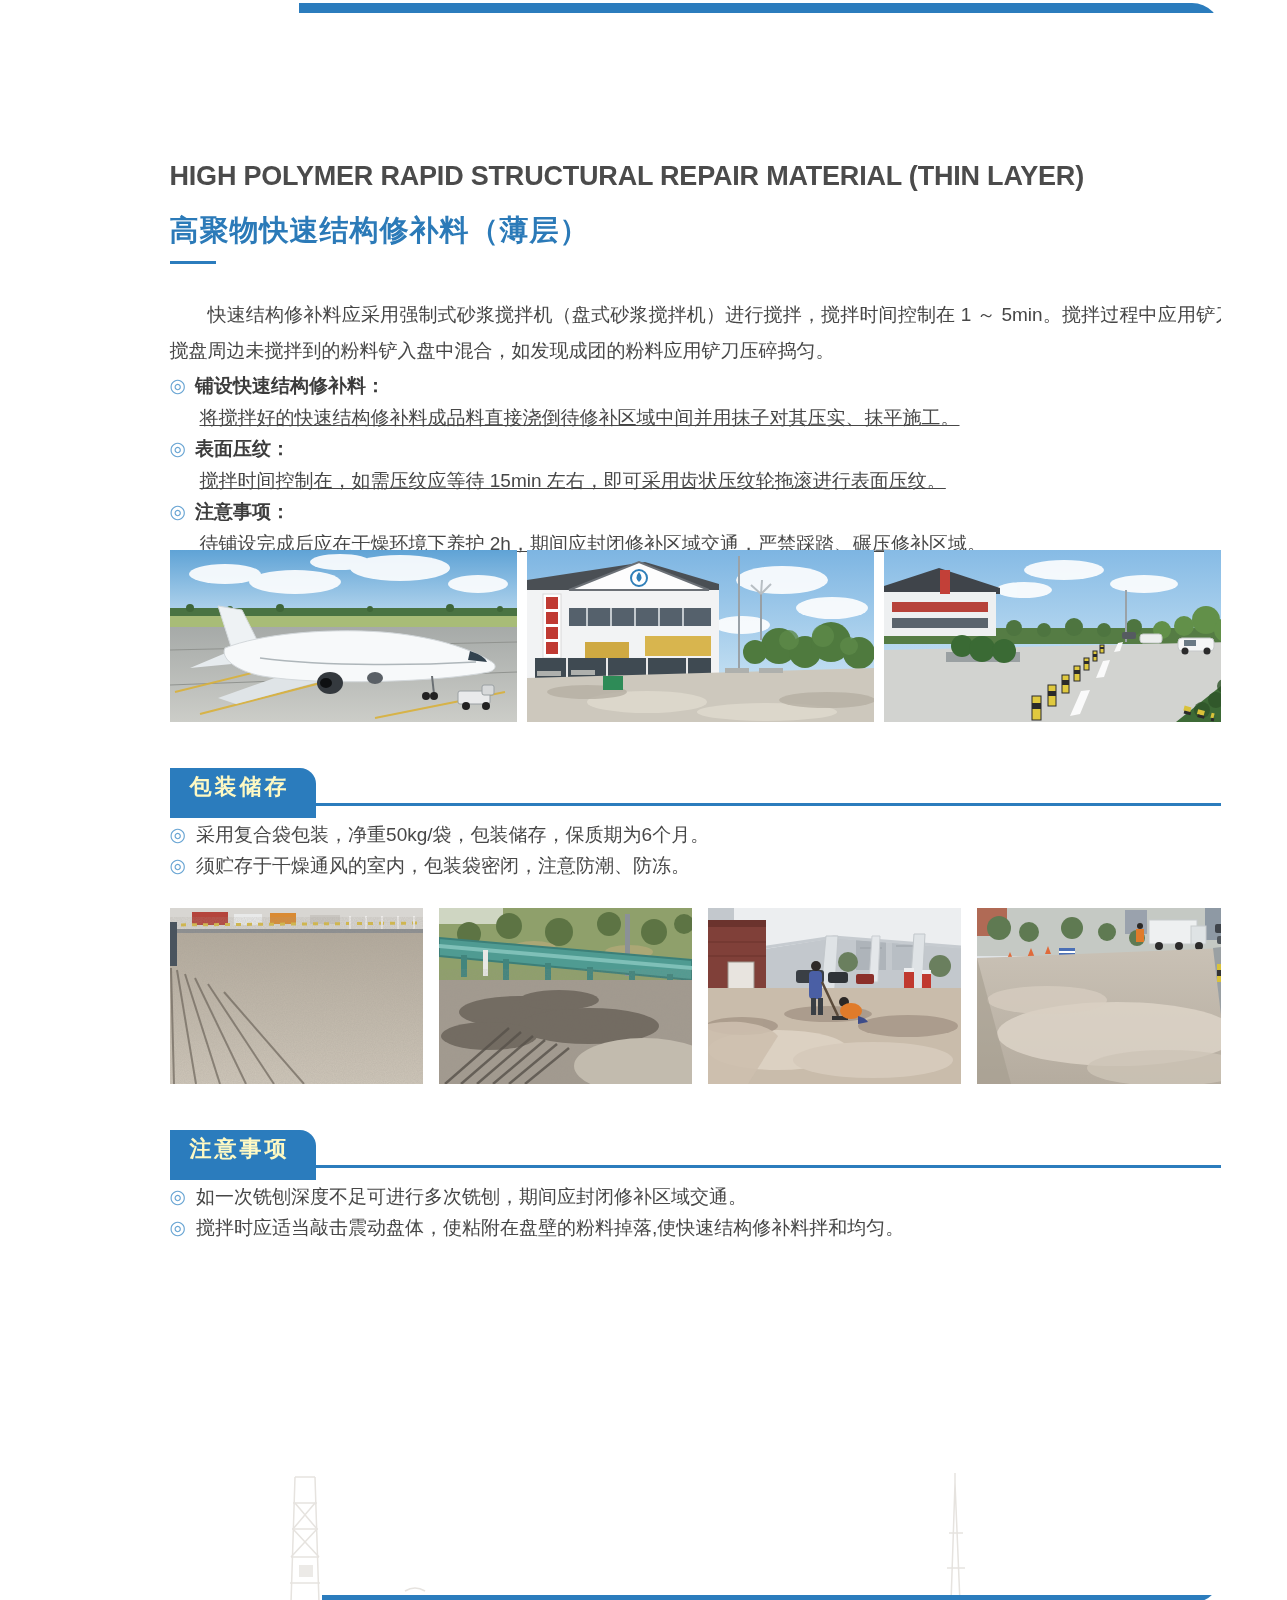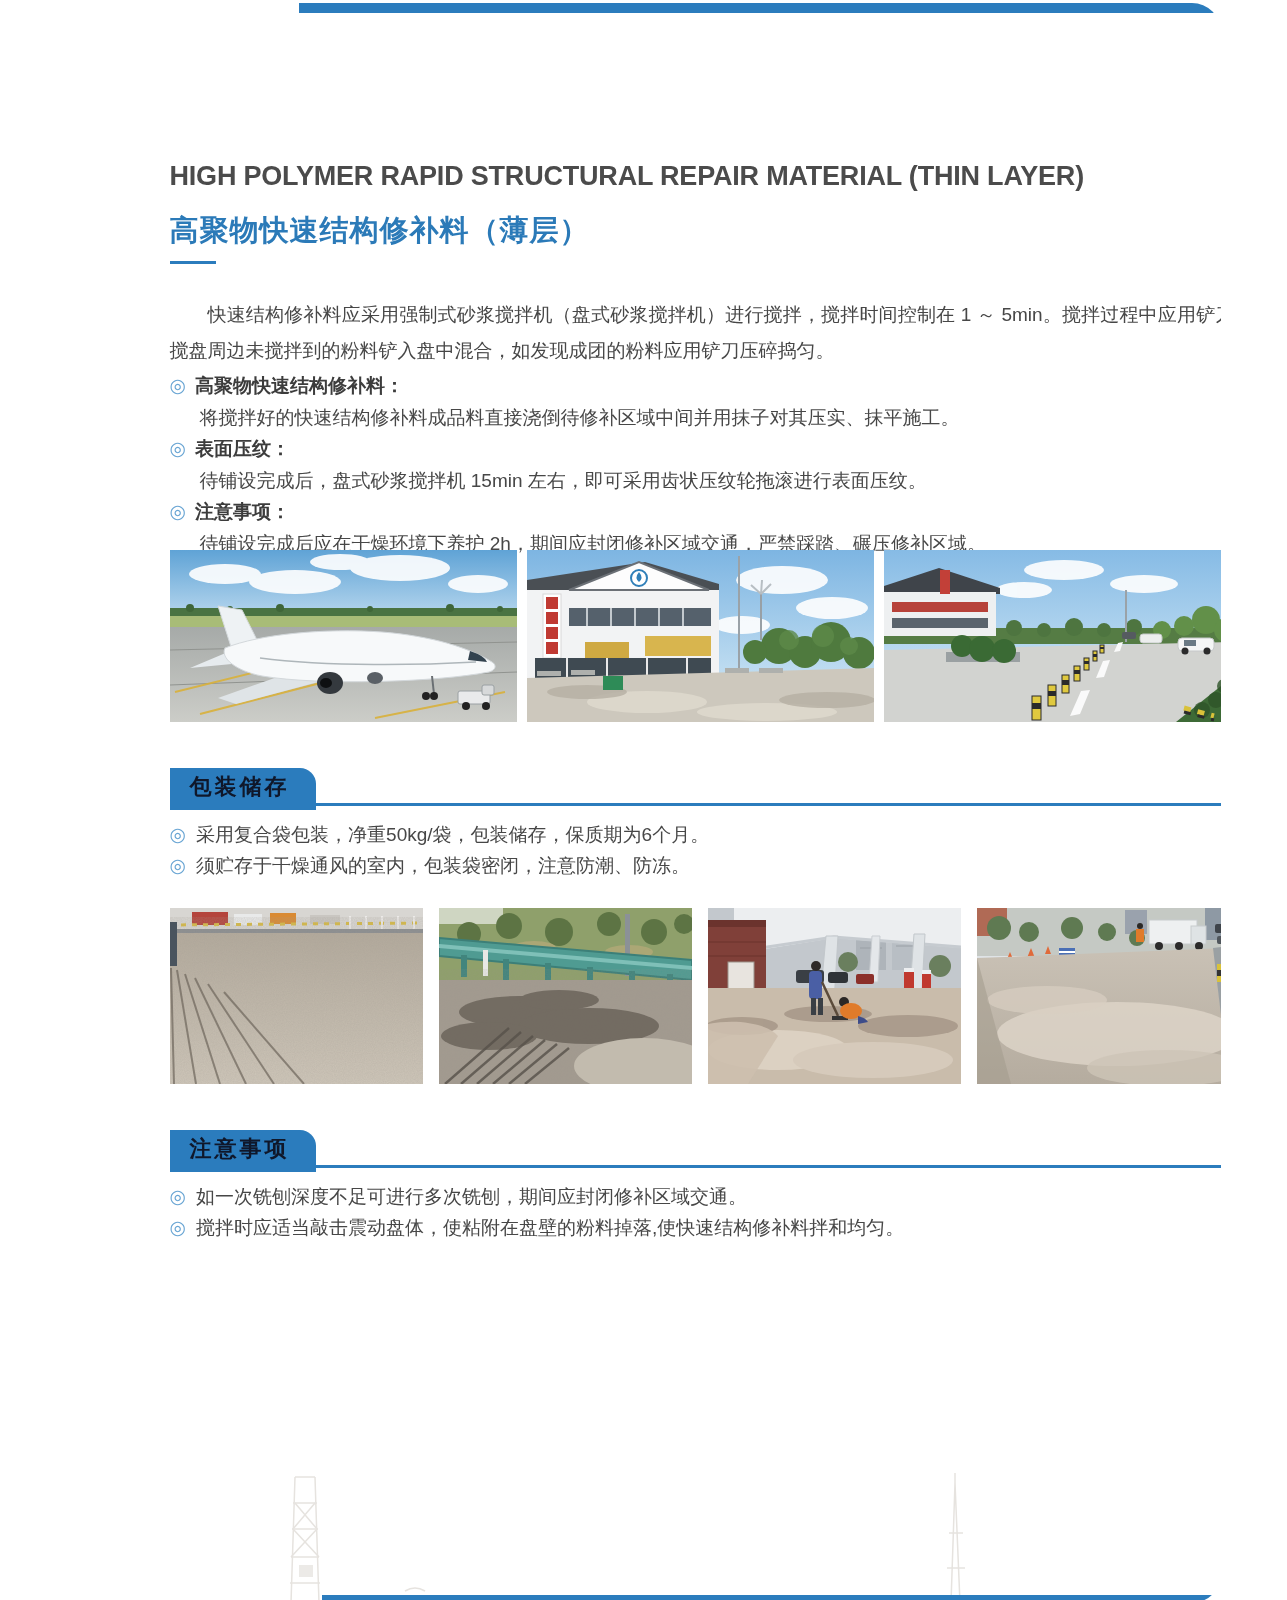--- a/index.html
+++ b/index.html
@@ -11,34 +11,34 @@
 
   .title-en{position:absolute;left:103px;top:140px;font-size:27px;font-weight:700;color:#4b4b4b;letter-spacing:-0.2px;white-space:nowrap;}
   .title-zh{position:absolute;left:103px;top:184px;font-size:29px;font-weight:700;color:var(--title,#2b7ab8);letter-spacing:1px;white-space:nowrap;}
   .title-underline{position:absolute;left:103px;top:258px;width:46px;height:3px;background:var(--accent,#2b7cbd);}
 
   .intro{position:absolute;left:103px;top:294px;width:1084px;font-size:19px;line-height:36px;}
   .intro p.lead{margin:0;text-indent:2em;text-align:justify;}
   .bullet-head{margin:2px 0 0 0;line-height:29px;display:flex;align-items:baseline;}
   .bullet-glyph{color:#67a4d3;font-size:19px;margin-right:9px;flex:0 0 auto;}
   .bullet-head b{font-weight:700;color:#3c3c3c;}
-  .sub-line{margin:3px 0 0 0;padding-left:30px;line-height:29px;}
+  .sub-line{margin:3px 0 0 0;padding-left:30px;line-height:29px;text-decoration:underline;}
 
   .photo-row{position:absolute;left:103px;width:1061px;display:flex;justify-content:space-between;}
   .photo-row.row1{top:547px;height:172px;}
   .photo-row.row2{top:905px;height:176px;}
   .photo{position:relative;margin:0;overflow:hidden;background:#dfe3e6;}
   .row1 .photo{width:347px;height:172px;}
   .row2 .photo{width:253px;height:176px;}
   .photo svg{display:block;width:100%;height:100%;}
 
   .section-tab{position:absolute;left:103px;width:1061px;}
   .tab-line{position:absolute;left:0;top:35px;width:100%;height:3px;background:var(--accent,#2b7cbd);}
-  .tab-box{position:absolute;left:0;top:0;height:38px;background:var(--accent,#2b7cbd);color:#0f172a;
-           font-size:22px;font-weight:700;letter-spacing:3px;line-height:38px;padding:0 26px 4px 20px;
+  .tab-box{position:absolute;left:0;top:0;height:38px;background:var(--accent,#2b7cbd);color:#fef9c3;
+           font-size:22px;font-weight:700;letter-spacing:3px;line-height:38px;padding:0 26px 12px 20px;
            border-radius:0 16px 0 0;}
   .section-tab.s1{top:765px;}
   .section-tab.s2{top:1127px;}
 
   .section-bullets{position:absolute;left:103px;width:1084px;font-size:19px;}
   .section-bullets.b1{top:816px;}
   .section-bullets.b2{top:1178px;}
   .section-bullets .bullet-row{display:flex;align-items:baseline;line-height:31px;margin:0;}
   .section-bullets .bullet-glyph{margin-right:10px;}
 
@@ -53,29 +53,29 @@
 
   <h1 class="title-en">HIGH POLYMER RAPID STRUCTURAL REPAIR MATERIAL (THIN LAYER)</h1>
   <h2 class="title-zh">高聚物快速结构修补料（薄层）</h2>
   <div class="title-underline"></div>
 
   <div class="intro">
     <p class="lead">快速结构修补料应采用强制式砂浆搅拌机（盘式砂浆搅拌机）进行搅拌，搅拌时间控制在 1 ～ 5min。搅拌过程中应用铲刀把搅盘周边未搅拌到的粉料铲入盘中混合，如发现成团的粉料应用铲刀压碎捣匀。</p>
 
     <p class="bullet-head">
       <span class="bullet-glyph">◎</span>
-      <b>高聚物快速结构修补料：</b>
+      <b>铺设快速结构修补料：</b>
     </p>
     <p class="sub-line">将搅拌好的快速结构修补料成品料直接浇倒待修补区域中间并用抹子对其压实、抹平施工。</p>
 
     <p class="bullet-head">
       <span class="bullet-glyph">◎</span>
       <b>表面压纹：</b>
     </p>
-    <p class="sub-line">待铺设完成后，盘式砂浆搅拌机 15min 左右，即可采用齿状压纹轮拖滚进行表面压纹。</p>
+    <p class="sub-line">搅拌时间控制在，如需压纹应等待 15min 左右，即可采用齿状压纹轮拖滚进行表面压纹。</p>
 
     <p class="bullet-head">
       <span class="bullet-glyph">◎</span>
       <b>注意事项：</b>
     </p>
     <p class="sub-line">待铺设完成后应在干燥环境下养护 2h，期间应封闭修补区域交通，严禁踩踏、碾压修补区域。</p>
   </div>
 
   <div class="photo-row row1">
 

